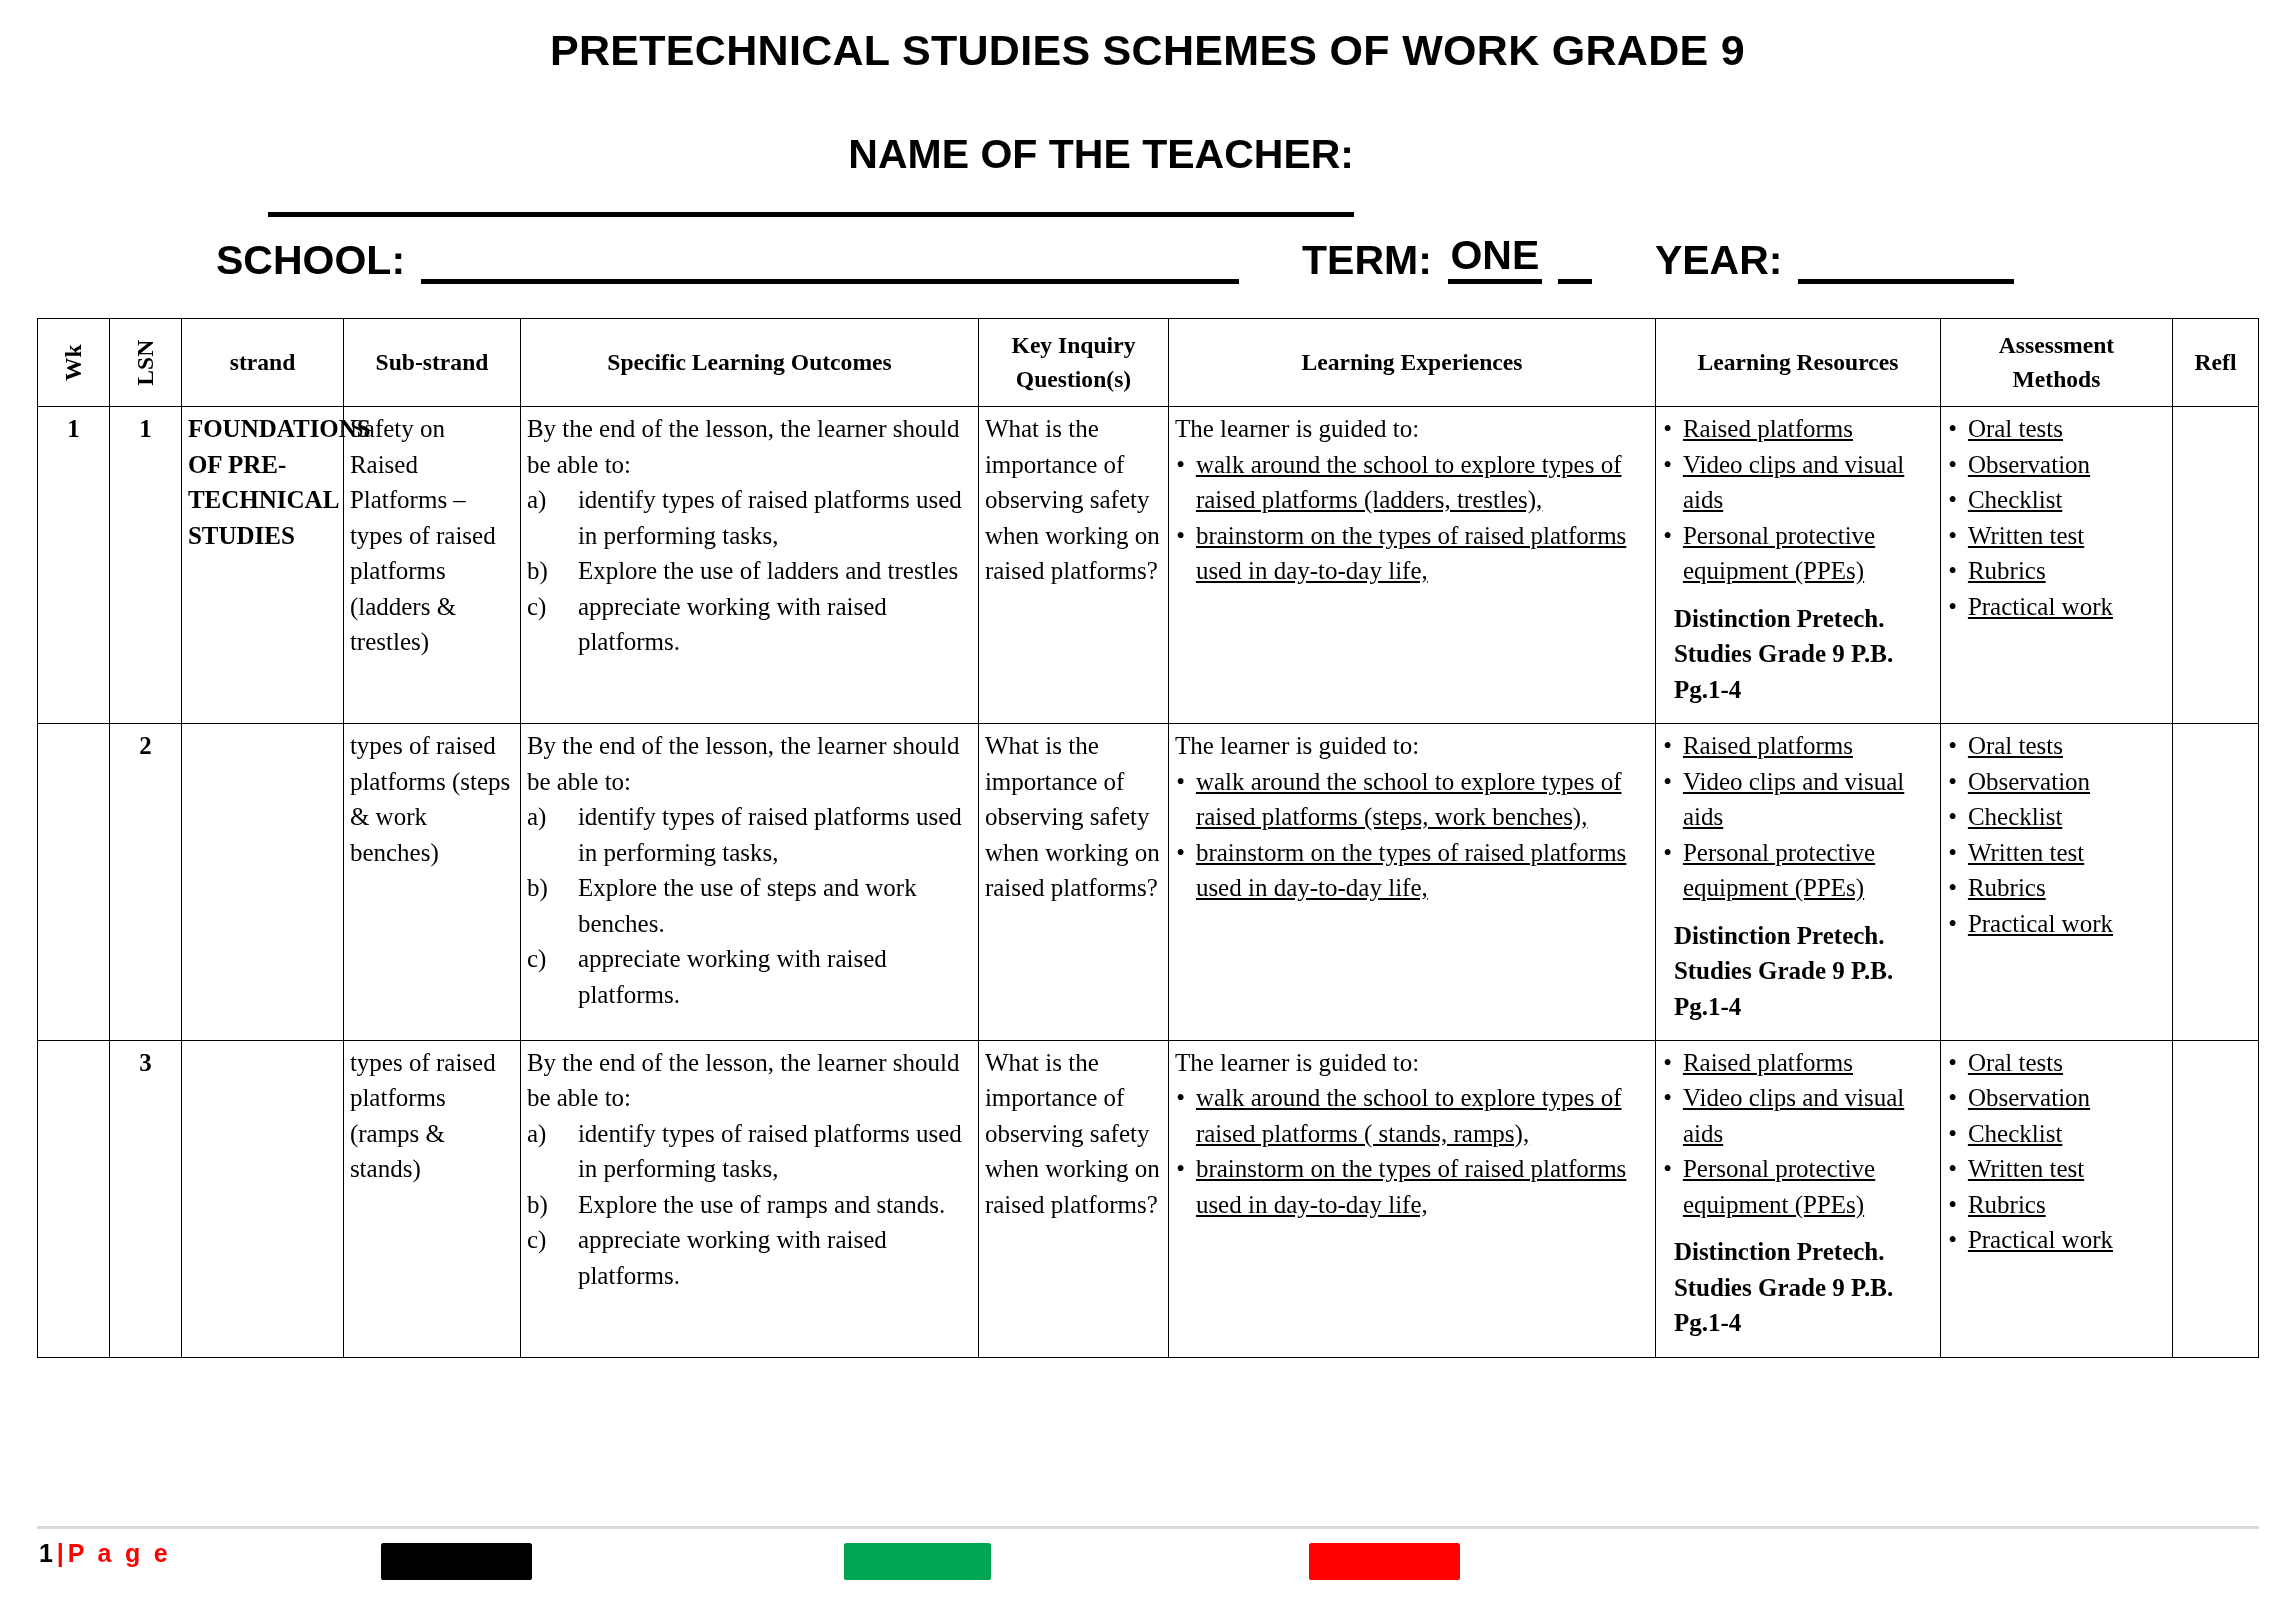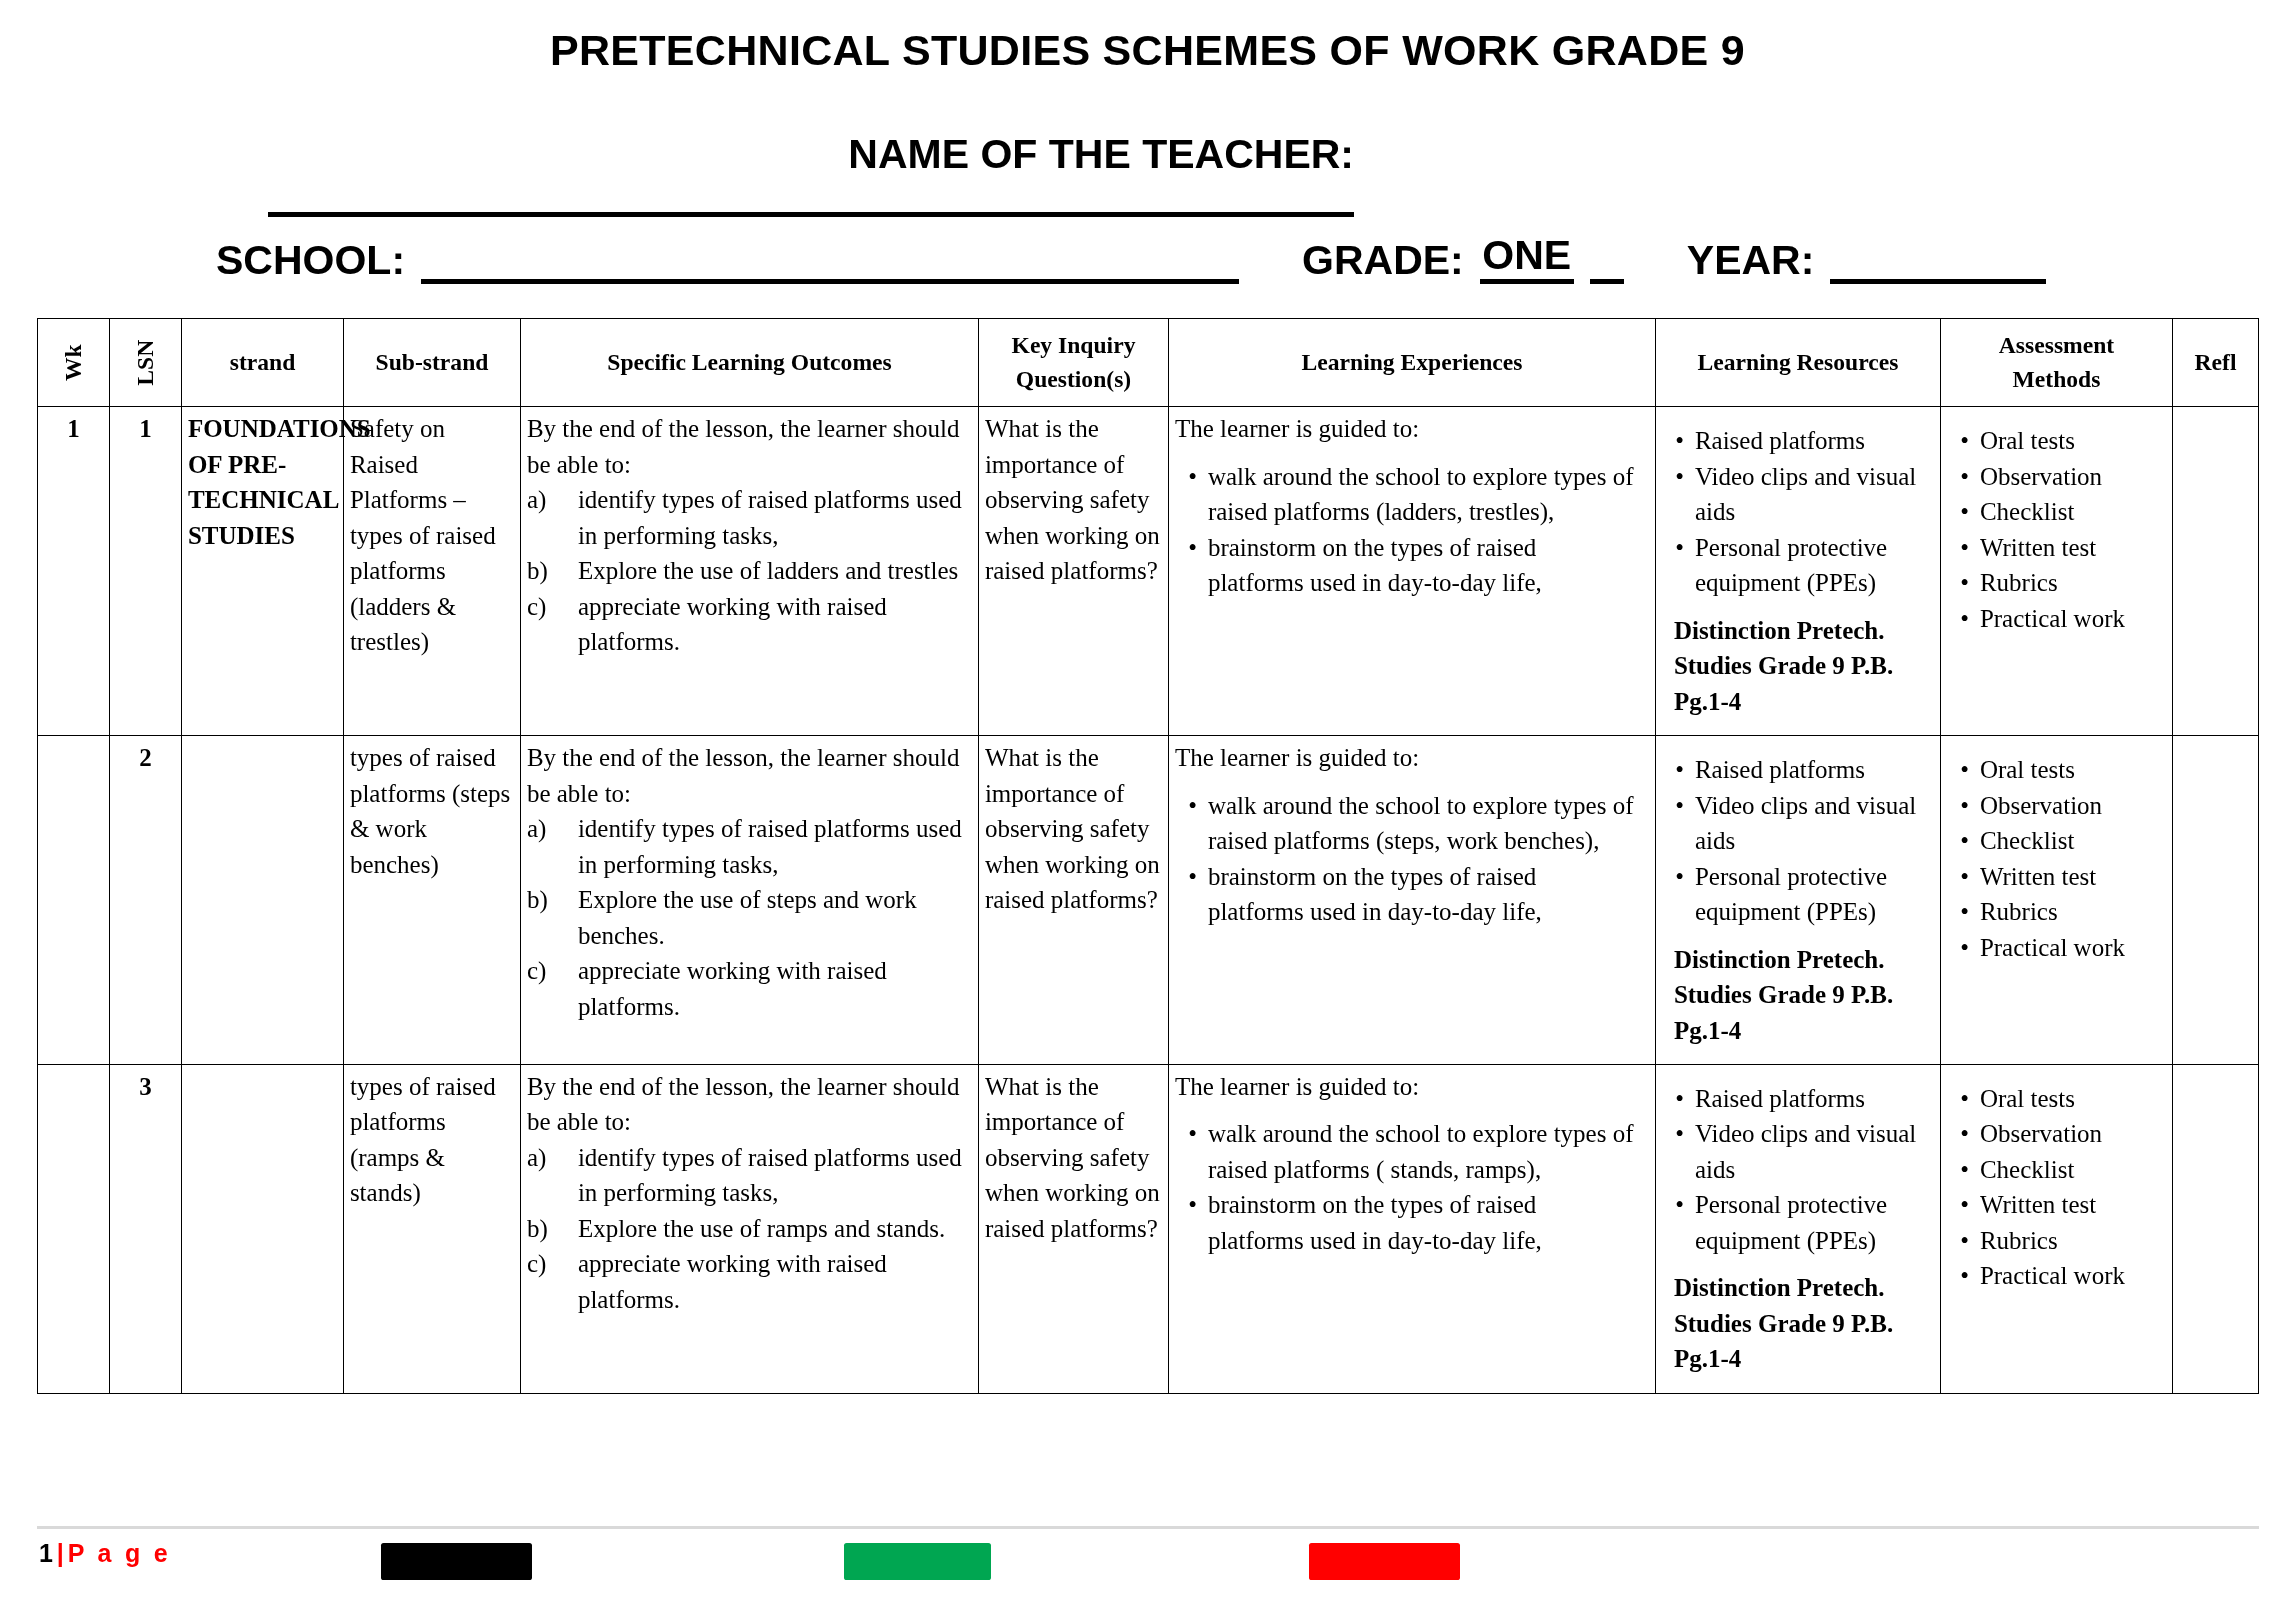--- a/index.html
+++ b/index.html
@@ -143,22 +143,23 @@
     margin: 0;
   }
   ol.slo-list li .mk {
     position: absolute;
     left: 0;
     top: 0;
   }
 
   ul.bullets {
     list-style: none;
-    margin: 12px;
+    margin: 0;
     padding: 0;
+    text-decoration: underline;
   }
   ul.bullets li {
     position: relative;
     padding-left: 21px;
   }
   ul.bullets li::before {
     content: "\2022";
     position: absolute;
     left: 1.3px;
     top: 0;
@@ -206,21 +207,21 @@
 
 <div class="teacher-line">
   <span>NAME OF THE TEACHER:</span>
     <span class="fill-blank blank-teacher"></span>
 </div>
 
 <div class="school-line">
   <span>SCHOOL:</span>
     <span class="fill-blank blank-school"></span>
     <span class="gap-sm"></span>
-    <span>GRADE:</span>
+    <span>TERM:</span>
     <span class="term-value">ONE</span>
     <span class="fill-blank blank-term"></span>
     <span class="gap-sm"></span>
     <span>YEAR:</span>
     <span class="fill-blank blank-year"></span>
 </div>
 
 <table class="scheme-table">
   <colgroup>
     <col class="c-wk">

